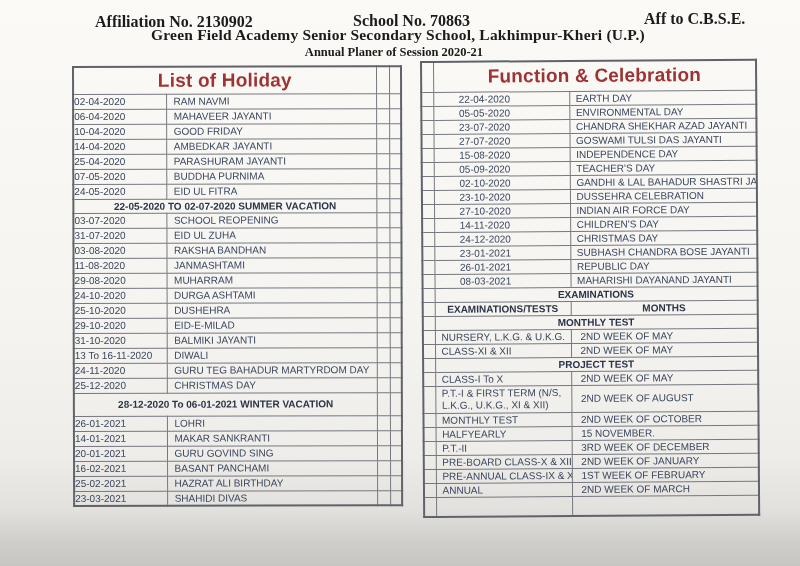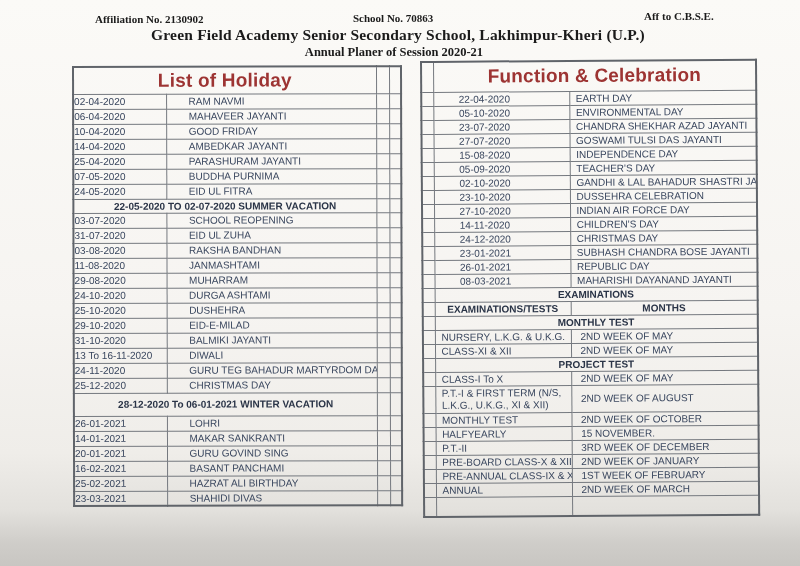--- a/index.html
+++ b/index.html
@@ -3,42 +3,42 @@
 <meta charset="utf-8">
 <style>
   html,body{margin:0;padding:0;background:#dddbd7;}
   .sheet{
     position:relative;width:800px;height:566px;overflow:hidden;
     background:linear-gradient(180deg,#fbfaf7 0%,#f6f4f1 55%,#efede9 80%,#e3e1dd 90%,#cfcdc9 96%,#c8c6c2 100%);
     font-family:"Liberation Sans",sans-serif;
   }
   
   .serif{font-family:"Liberation Serif",serif;font-weight:bold;color:#1b1b1b;}
-  .meta{position:absolute;font-size:11px;white-space:nowrap;}
+  .meta{position:absolute;font-size:16px;white-space:nowrap;}
   .meta-affiliation{left:95px;top:13px;}
   .meta-school-no{left:353px;top:12px;}
   .meta-aff-to{left:644px;top:10px;}
   .doc-title{position:absolute;left:0;top:26px;width:796px;text-align:center;font-size:15.5px;letter-spacing:.2px;}
   .doc-subtitle{position:absolute;left:0;top:45px;width:788px;text-align:center;font-size:12.5px;}
   
   table{position:absolute;border-collapse:collapse;table-layout:fixed;background:transparent;}
   td{border:1px solid #75797f;font-size:10px;color:#39465e;padding:0;overflow:hidden;white-space:nowrap;vertical-align:middle;}
   .holiday-table{left:72px;top:66px;width:328px;border:2px solid #60646a;transform:rotate(-0.15deg);transform-origin:left top;}
   .function-table{left:420px;top:61px;width:335px;border:2px solid #60646a;transform:rotate(-0.4deg);transform-origin:left top;}
   .tbl-title{font-size:19px;font-weight:bold;color:#9d3433;text-align:center;letter-spacing:.2px;}
   .holiday-table tr{height:15px;}
   .holiday-table tr.ttl{height:27px;}
   .holiday-table tr.vac1{height:14px;padding-left:39px;}
   .holiday-table tr.vac2{height:23px;}
   .function-table tr{height:14px;}
   .function-table tr.ttl{height:30px;}
   .function-table tr.tall{height:27px;}
   .function-table tr.last{height:20px;}
   .d{}
-  .n{padding-left:22px;}
+  .n{padding-left:7px;}
   .d2{padding-left:25px;}
   .n2{padding-left:6px;}
   .t{padding-left:6px;}
   .m{padding-left:9px;}
   .c{text-align:center;}
   .b{font-weight:bold;color:#2a3447;}
   .wrap{white-space:normal;line-height:12px;}
   .nc{padding:0;}
 </style>
 </head>
@@ -239,21 +239,21 @@
       <td class="nc"></td>
       <td colspan="2" class="tbl-title">Function &amp; Celebration</td>
     </tr>
     <tr>
           <td class="nc"></td>
           <td class="d2">22-04-2020</td>
           <td class="n2">EARTH DAY</td>
         </tr>
     <tr>
           <td class="nc"></td>
-          <td class="d2">05-10-2020</td>
+          <td class="d2">05-05-2020</td>
           <td class="n2">ENVIRONMENTAL DAY</td>
         </tr>
     <tr>
           <td class="nc"></td>
           <td class="d2">23-07-2020</td>
           <td class="n2">CHANDRA SHEKHAR AZAD JAYANTI</td>
         </tr>
     <tr>
           <td class="nc"></td>
           <td class="d2">27-07-2020</td>

